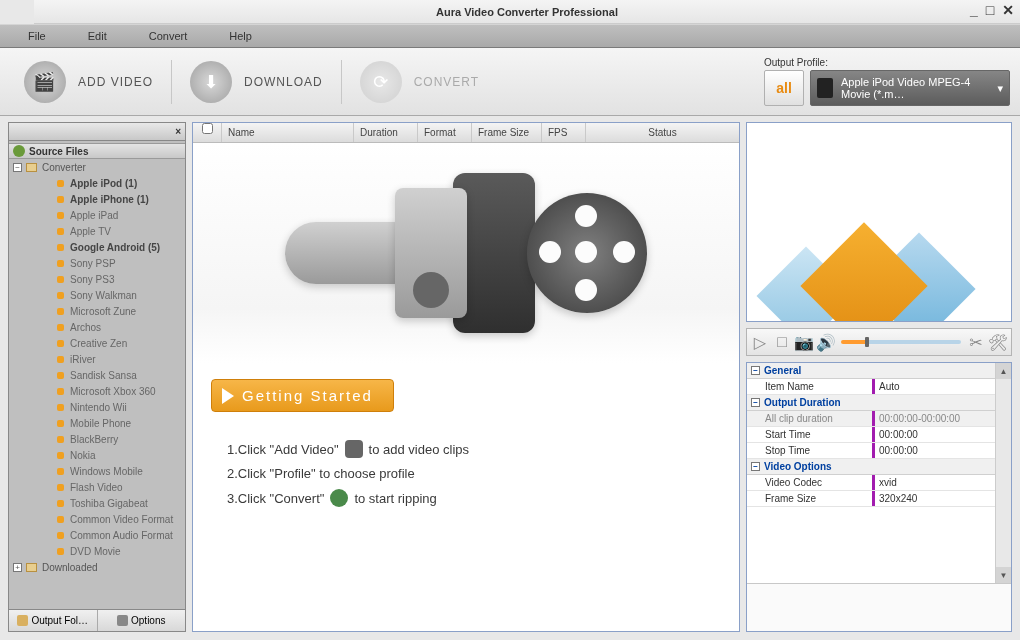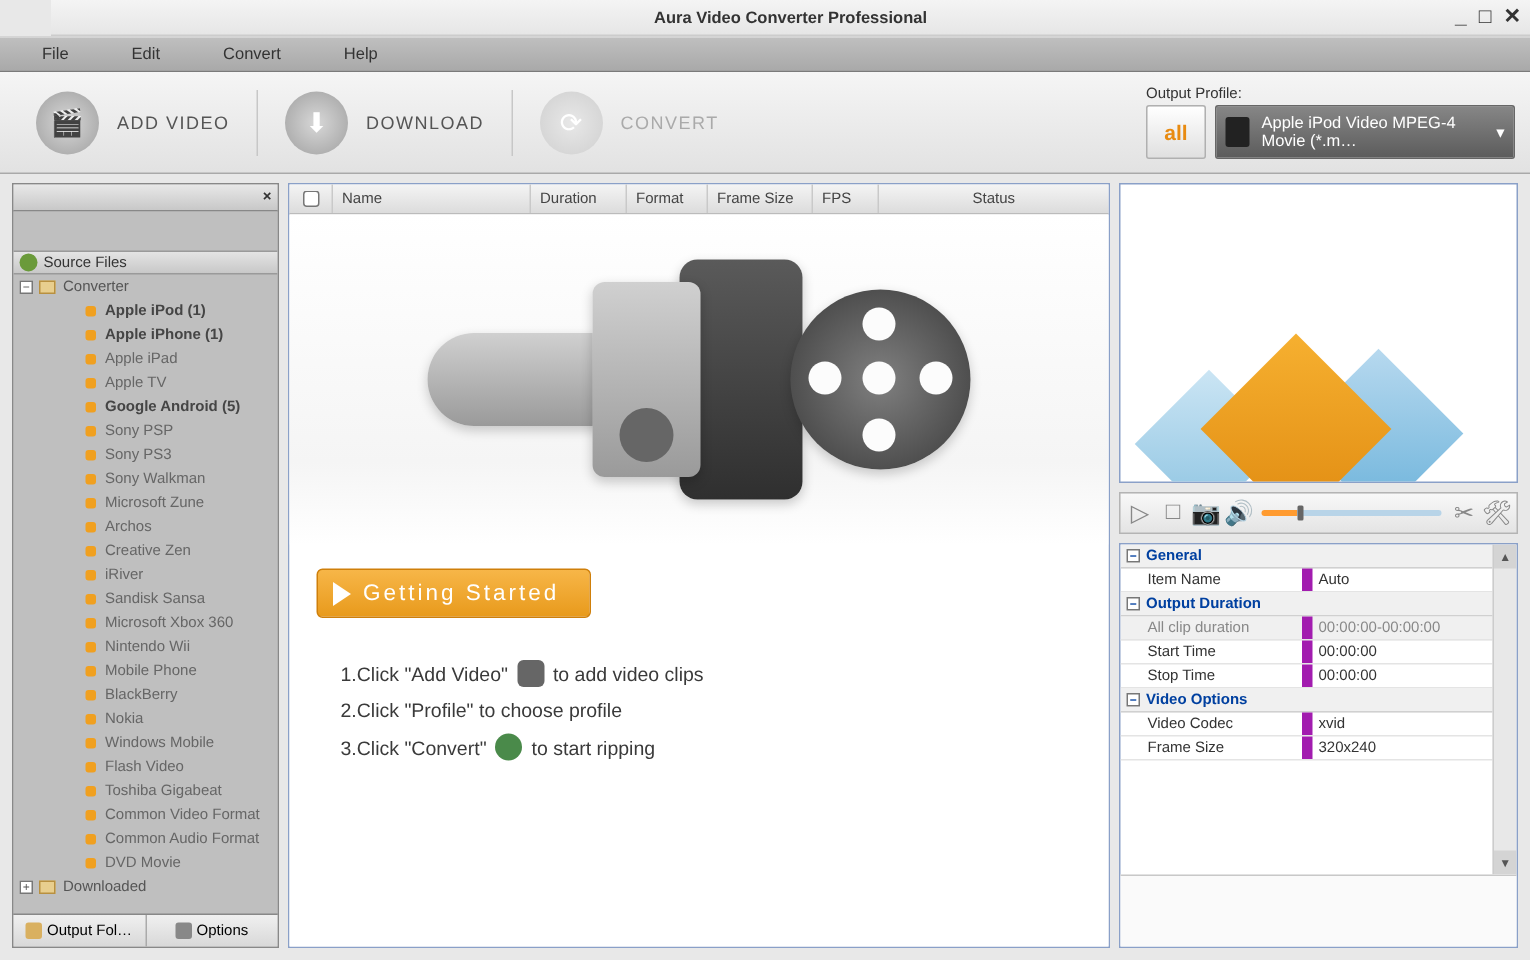--- a/index.html
+++ b/index.html
@@ -30,35 +30,35 @@
 .profile-sel .arrow { margin-left: auto; }
 
 
 .body-area { display: flex; height: calc(640px - 24px - 24px - 68px); padding: 6px 8px 8px 8px; gap: 6px; }
 
 
 .sidebar { width: 178px; background: #bfbfbf; border: 1px solid #888; display: flex; flex-direction: column; font-size: 10px; }
 .sidebar-head { height: 18px; background: linear-gradient(#e8e8e8,#c8c8c8); border-bottom: 1px solid #888; display: flex; align-items: center; justify-content: flex-end; padding-right: 4px; color: #333; font-weight: bold; }
 .tree { flex: 1; overflow: auto; background: #bfbfbf; padding: 2px 0; }
 .tree-row { display: flex; align-items: center; height: 16px; padding-left: 4px; color: #555; white-space: nowrap; cursor: pointer; }
-.tree-row.root { font-weight: normal; color: #333; background: linear-gradient(#e4e4e4,#c8c8c8); border: 1px solid #9a9a9a; border-left: none; border-right: none; margin-top: 24px; }
+.tree-row.root { font-weight: bold; color: #333; background: linear-gradient(#e4e4e4,#c8c8c8); border: 1px solid #9a9a9a; border-left: none; border-right: none; }
 .tree-row.lvl1 { padding-left: 18px; color: #555; }
 .tree-row.lvl2 { padding-left: 48px; color: #666; }
 .tree-row.lvl2.bold { font-weight: bold; color: #454545; }
 .tree-row .bullet { width: 7px; height: 7px; background: #f0a020; border-radius: 2px; margin-right: 6px; flex-shrink: 0; }
 .tree-row .folder { width: 11px; height: 9px; background: #e8ce8e; border: 1px solid #b89040; margin-right: 5px; flex-shrink: 0; }
 .sidebar-foot { height: 22px; border-top: 1px solid #888; background: linear-gradient(#f0f0f0,#d8d8d8); display: flex; }
 .sf-btn { flex: 1; display: flex; align-items: center; justify-content: center; gap: 3px; font-size: 10px; border-right: 1px solid #aaa; cursor: pointer; }
 .sf-btn:last-child { border-right: none; }
 .sf-btn .ic { width: 11px; height: 11px; background: #d9b060; border-radius: 2px; }
 .sf-btn .ic.gear { background: #888; }
 
 
 .main { flex: 1; background: #fdfdfd; border: 1px solid #8aa0c8; display: flex; flex-direction: column; }
-.list-head { height: 20px; background: linear-gradient(#f4f4f4,#dcdcdc); border-bottom: 1px solid #bbb; display: flex; align-items: center; font-size: 10px; color: #444; }
+.list-head { height: 20px; background: linear-gradient(#f4f4f4,#dcdcdc); border-bottom: 1px solid #bbb; display: flex; align-items: flex-start; font-size: 10px; color: #444; }
 .lh-chk { width: 28px; display: flex; justify-content: center; }
 .lh-chk input { width: 11px; height: 11px; }
 .lh-col { border-left: 1px solid #c9c9c9; height: 100%; display: flex; align-items: center; padding: 0 6px; }
 .main-body { flex: 1; background: #fff; position: relative; overflow: hidden; }
 .illus { width: 100%; height: 220px; background: linear-gradient(#fff,#f5f5f5 75%,#fff); display: flex; align-items: center; justify-content: center; gap: -20px; }
 .device { background: linear-gradient(#d0d0d0,#9a9a9a); border-radius: 8px; box-shadow: 0 3px 8px rgba(0,0,0,.2); }
 .dev-psp { width: 140px; height: 62px; border-radius: 32px; }
 .dev-ipod { width: 72px; height: 130px; margin-left: -30px; position: relative; }
 .dev-ipod:after { content:""; position:absolute; bottom:10px; left:50%; transform:translateX(-50%); width:36px; height:36px; border-radius:50%; background:#666; }
 .dev-phone { width: 82px; height: 160px; border-radius: 12px; background: linear-gradient(#5a5a5a,#2f2f2f); margin-left: -14px; }
@@ -81,21 +81,21 @@
 .player-ctrl { height: 28px; background: linear-gradient(#f8f8f8,#e4e4e4); border: 1px solid #b4b4b4; display: flex; align-items: center; padding: 0 6px; gap: 8px; color: #888; }
 .pc-ic { width: 14px; height: 14px; cursor: pointer; display:flex; align-items:center; justify-content:center; }
 .pc-slider { flex: 1; height: 4px; background: linear-gradient(90deg,#ff9b30 0%,#ff9b30 20%,#b8d4e8 20%,#b8d4e8 100%); border-radius: 2px; position: relative; }
 .pc-slider:after { content:""; position:absolute; left:20%; top:-3px; width:4px; height:10px; background:#666; border-radius:1px; }
 
 .props { flex: 1; background: #fff; border: 1px solid #8aa0c8; font-size: 10px; display: flex; flex-direction: column; }
 .props-body { flex: 1; overflow: auto; position: relative; }
 .props .section { background: #f0f0f0; color: #0040a0; font-weight: bold; padding: 2px 4px; border-bottom: 1px solid #d0d0d0; display:flex; align-items:center; gap:4px; }
 .props .section .exp { display:inline-block; width:9px; height:9px; border:1px solid #777; background:#fff; font-size:8px; line-height:7px; text-align:center; }
 .props .row { display: flex; border-bottom: 1px solid #e4e4e4; }
-.props .row .k { width: 128px; padding: 2px 4px 2px 18px; border-right: 7px solid #a21caf; color: #333; }
+.props .row .k { width: 128px; padding: 2px 4px 2px 18px; border-right: 3px solid #a21caf; color: #333; }
 .props .row .v { flex: 1; padding: 2px 4px; color: #333; }
 .props-scroll { position:absolute; right:0; top:0; bottom:0; width:16px; background:#e8e8e8; border-left:1px solid #ccc; }
 .props-scroll .up, .props-scroll .down { height:16px; background:#d4d4d4; display:flex; align-items:center; justify-content:center; font-size:8px; color:#555; }
 .props-scroll .down { position:absolute; bottom:0; width:100%; }
 .props-desc { height: 48px; border-top: 1px solid #c8c8c8; background: #fafafa; }
 </style>
 </head>
 <body>
 
 <div class="titlebar">

